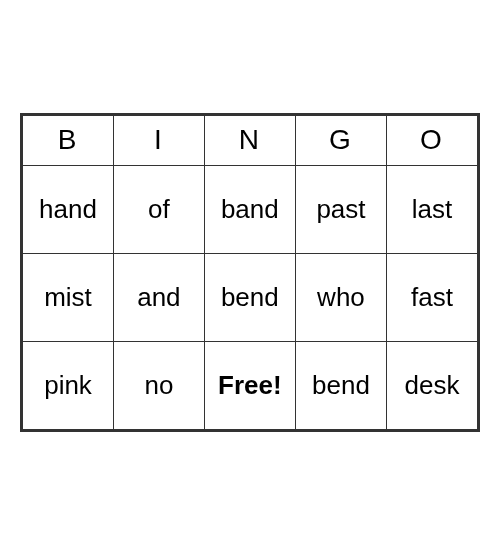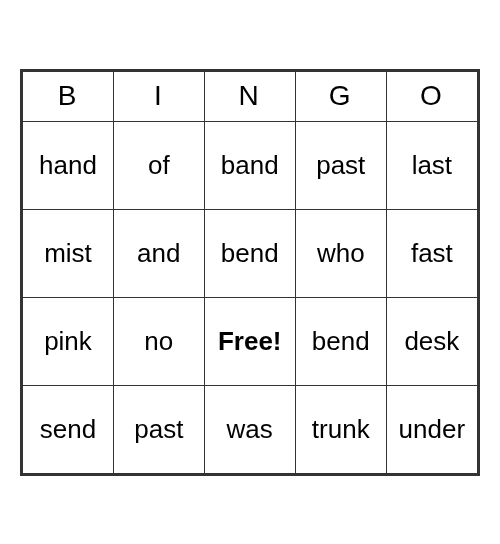--- a/index.html
+++ b/index.html
@@ -78,22 +78,15 @@
         <td>who</td>
         <td>fast</td>
       </tr>
       <tr>
         <td>pink</td>
         <td>no</td>
         <td class="free-cell">Free!</td>
         <td>bend</td>
         <td>desk</td>
       </tr>
-      <tr>
-        <td>send</td>
-        <td>past</td>
-        <td>was</td>
-        <td>trunk</td>
-        <td>under</td>
-      </tr>
     </tbody>
   </table>
 </div>
 
 </body></html>

